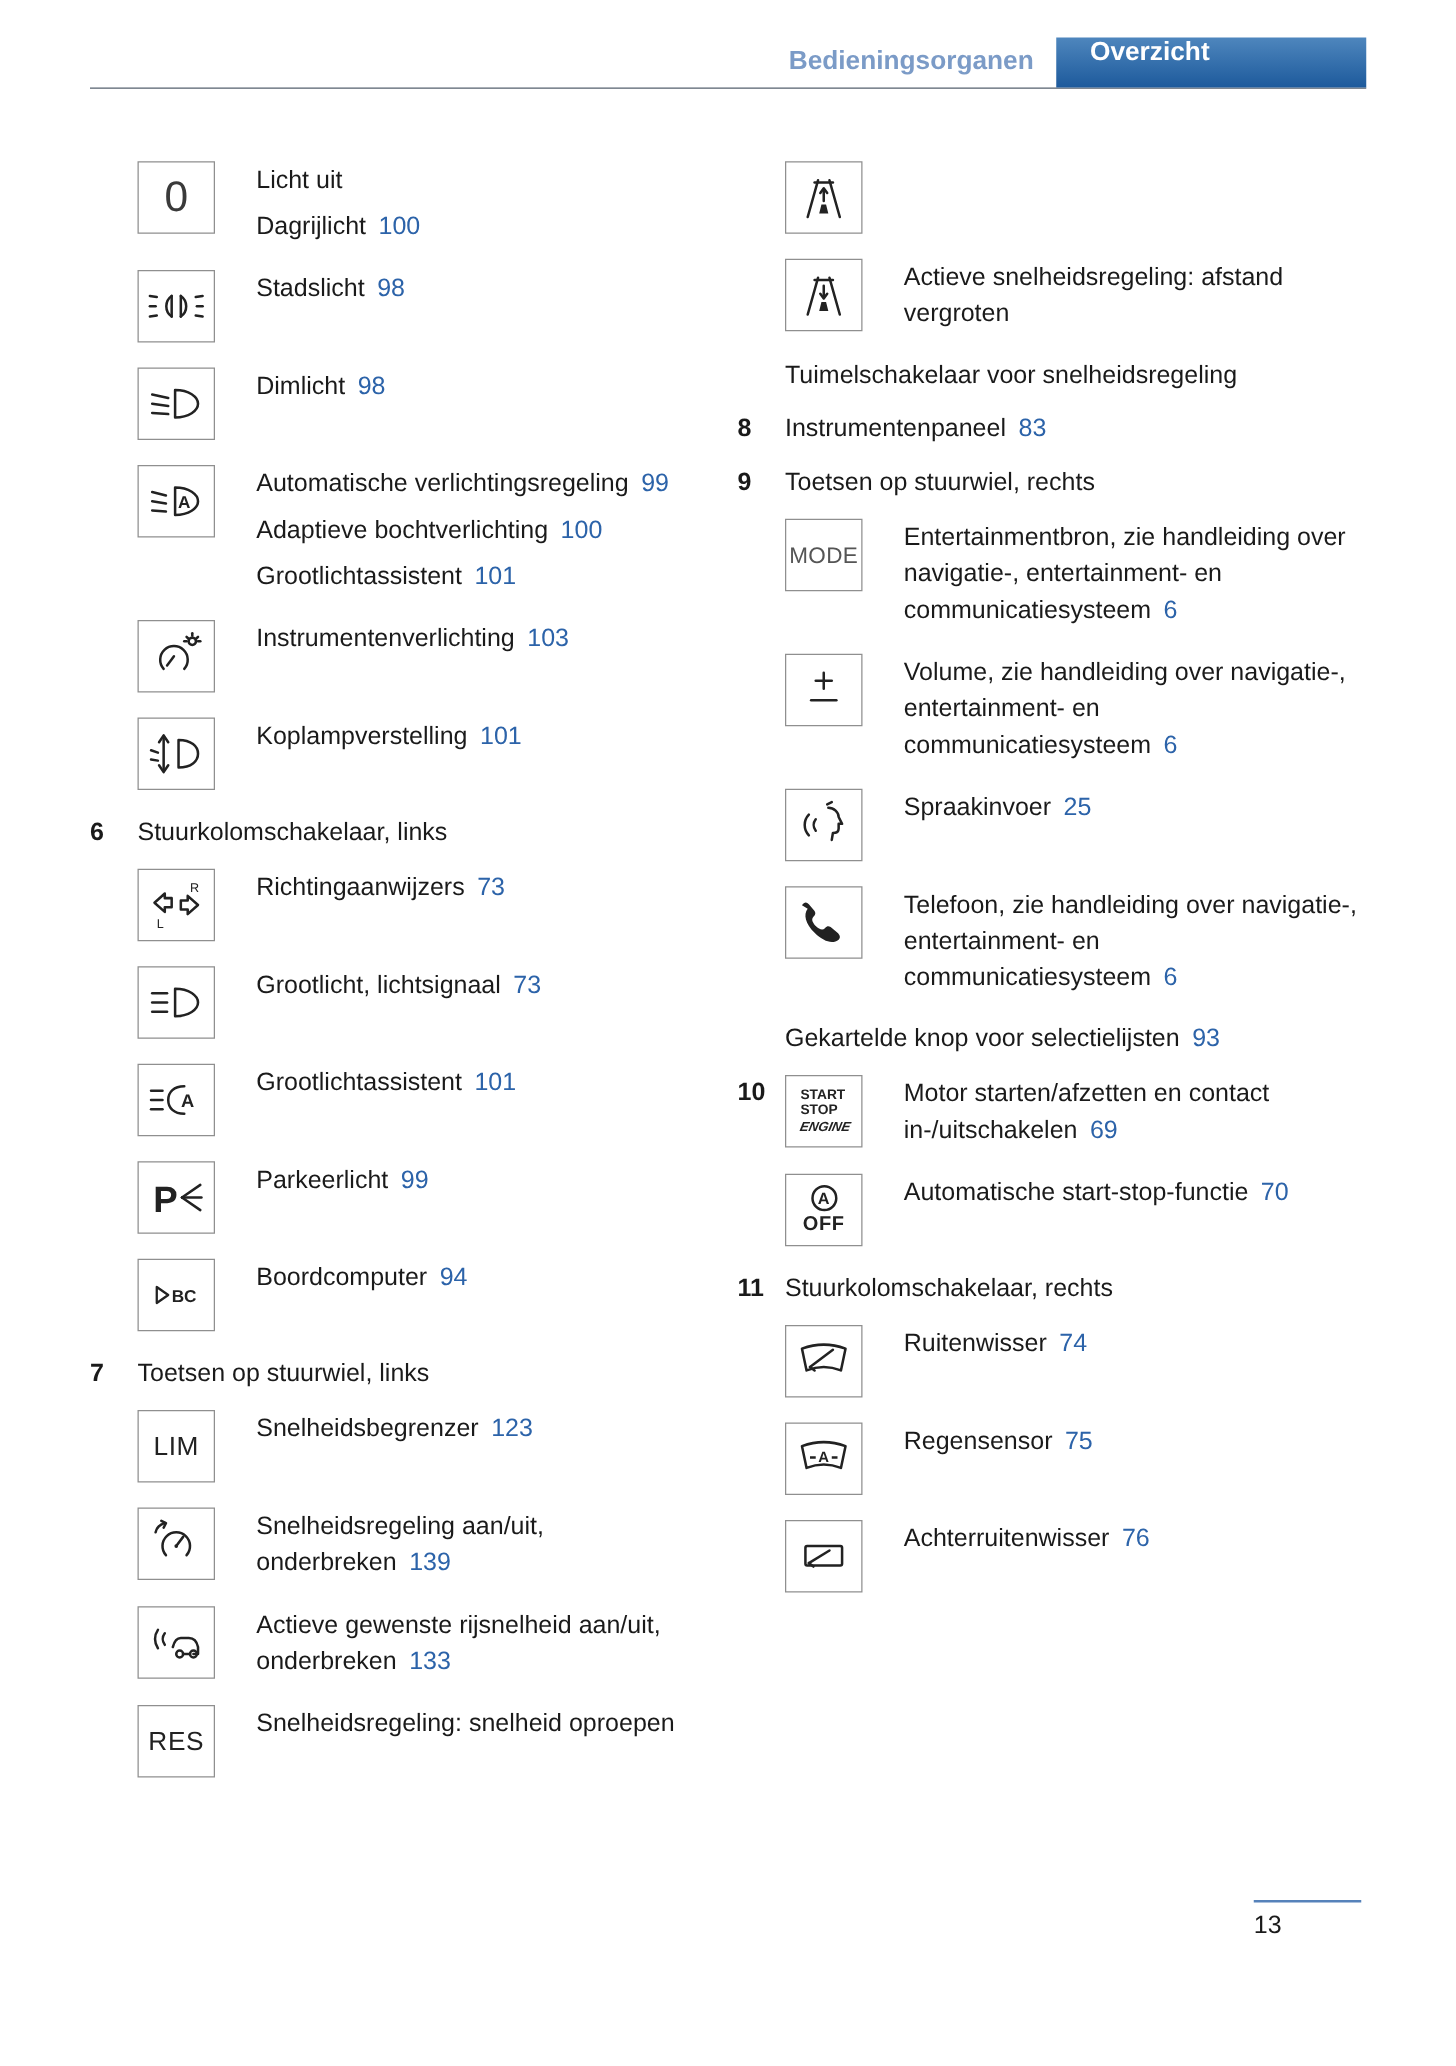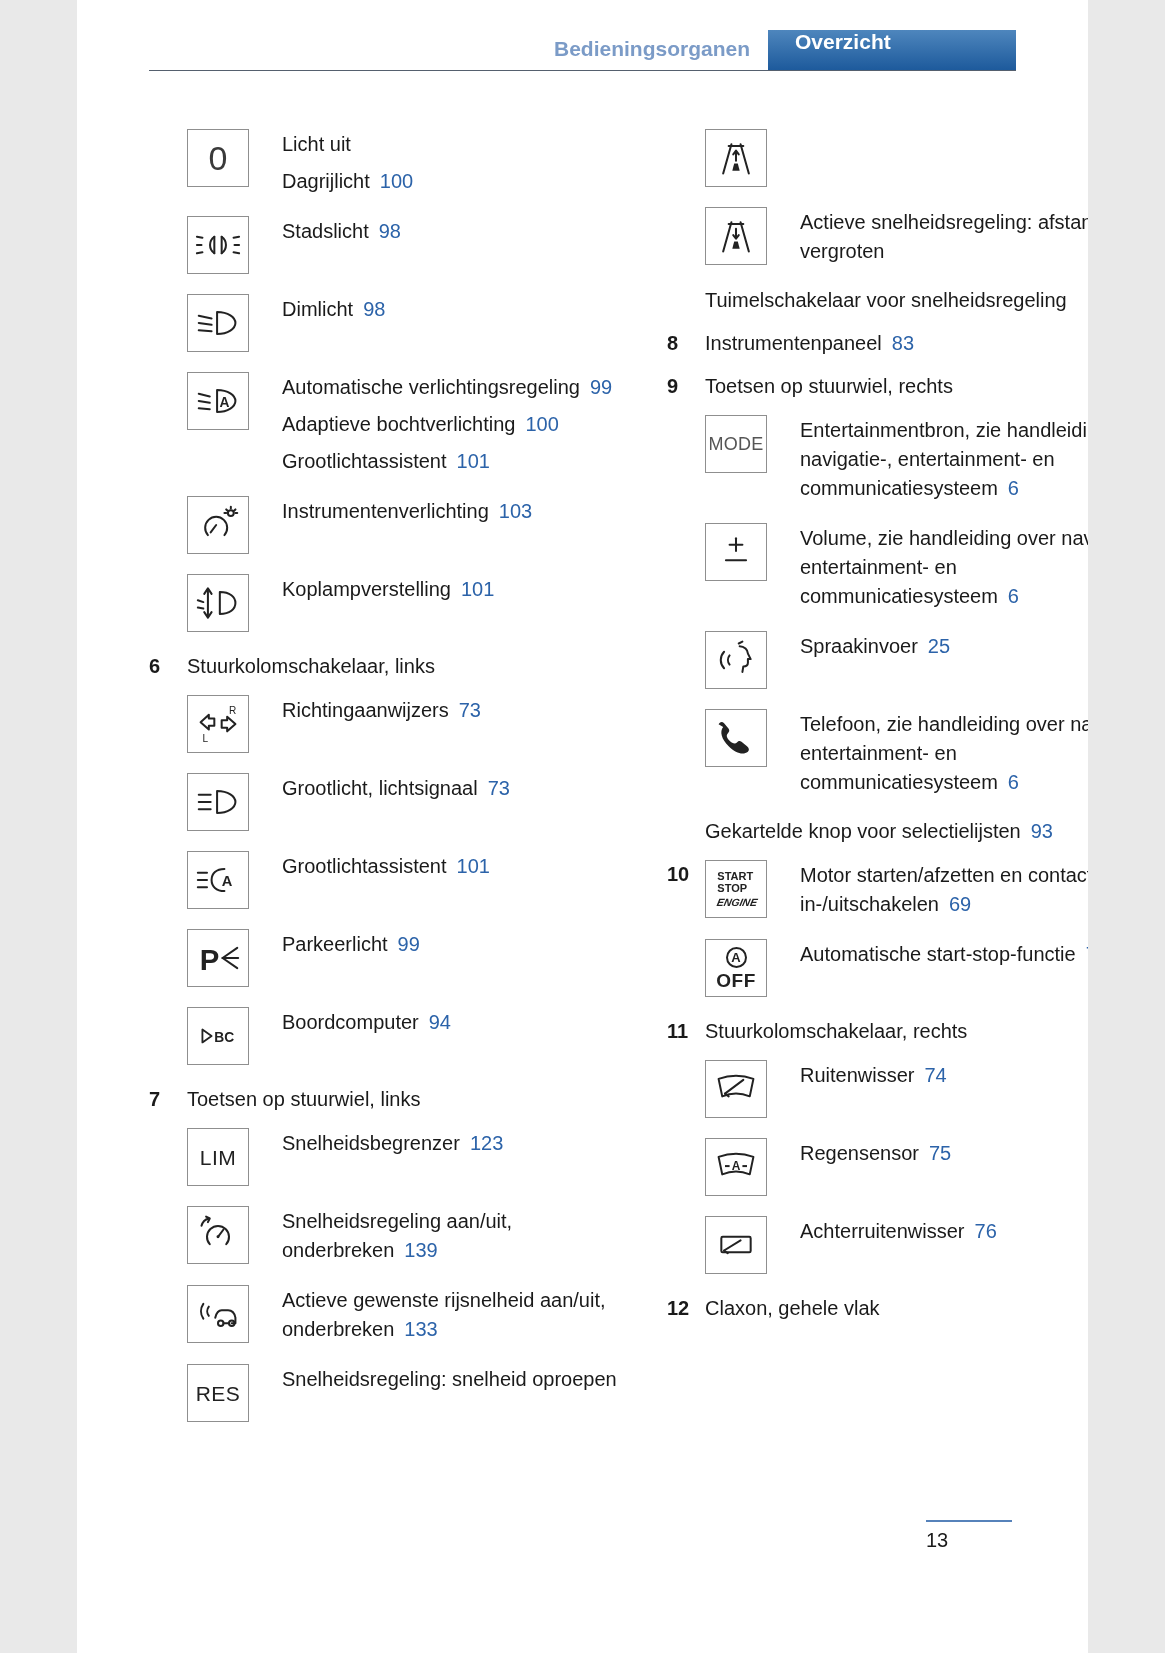--- a/index.html
+++ b/index.html
@@ -1,16 +1,16 @@
 <!DOCTYPE html>
 <html style="--accent-blue: #2c63a9; --tab-blue-top: #4e86bd; --tab-blue-bottom: #1d5a9c; --breadcrumb-blue: #7b9bc7; --text-color: #1a1a1a; --icon-border: #8f8f8f;"><head>
 <meta charset="utf-8">
 <style>
   html,body{margin:0;padding:0;background:#e9e9e9;}
-  .page{position:relative;width:1011px;height:1653px;background:#ffffff;
+  .page{position:relative;width:1165px;height:1653px;background:#ffffff;
         font-family:"Liberation Sans","DejaVu Sans",sans-serif;color:var(--text-color,#1a1a1a);
         overflow:hidden;margin:0 auto;}
   .hdr{margin:0 72px;height:70px;display:flex;justify-content:flex-end;align-items:flex-end;
        border-bottom:1px solid #55606e;}
   .crumb{color:var(--breadcrumb-blue,#7b9bc7);font-weight:bold;font-size:21px;margin:0 18px 9px 0;}
   .tab{width:221px;height:40px;background:linear-gradient(180deg,var(--tab-blue-top,#4e86bd),var(--tab-blue-bottom,#1d5a9c));
        color:#fff;font-weight:bold;font-size:21px;display:flex;align-items:flex-start;padding-left:27px;}
   .columns{display:flex;gap:16px;margin:58px 72px 0;}
   .col{width:502px;flex:none;}
   .row{display:flex;align-items:flex-start;}
@@ -32,21 +32,21 @@
   
   .ti{display:flex;flex-direction:column;align-items:center;justify-content:center;color:#222;line-height:1;}
   .ti-zero{font-size:34px;color:#3a3a3a;}
   .ti-lim{font-size:21px;letter-spacing:.5px;}
   .ti-mode{font-size:18px;color:#555;letter-spacing:.3px;}
   .ti-sse{font-size:11px;line-height:12px;font-weight:bold;align-items:flex-start;padding-left:3px;}
   .ti-sse i{font-size:10.5px;transform:skewX(-12deg);margin-top:2px;}
   .ti-aso{gap:3px;}
   .ti-aso .ca{width:21px;height:21px;border:2px solid #222;border-radius:50%;display:flex;
               align-items:center;justify-content:center;font-size:13px;font-weight:bold;box-sizing:border-box;}
-  .ti-aso b{font-size:19px;letter-spacing:.5px;}
+  .ti-aso b{font-size:16px;letter-spacing:.5px;}
 </style>
 </head>
 <body>
 
 <div class="page">
   <header class="hdr">
     <span class="crumb">Bedieningsorganen</span>
     <div class="tab">
       <span>Overzicht</span>
     </div>
@@ -469,24 +469,20 @@
                 <rect x="8" y="15" width="32" height="17" rx="1.5"></rect>
                 <line x1="11" y1="30" x2="29" y2="19"></line>
                 <line x1="11" y1="30" x2="15" y2="33"></line>
               </g>
             </svg>
           </span>
           <div class="entry-texts">
             <p class="entry-para">Achterruitenwisser<span class="pageref">76</span></p>
           </div>
         </div>
-        <div class="row section">
-          <span class="row-num">12</span>
-          <span class="item-text">Claxon, gehele vlak</span>
-        </div>
       </div>
   </main>
 
   <footer class="ftr">
     <div class="ftr-rule"></div>
     <div class="pagenum">13</div>
   </footer>
 </div>
 
 </body></html>

